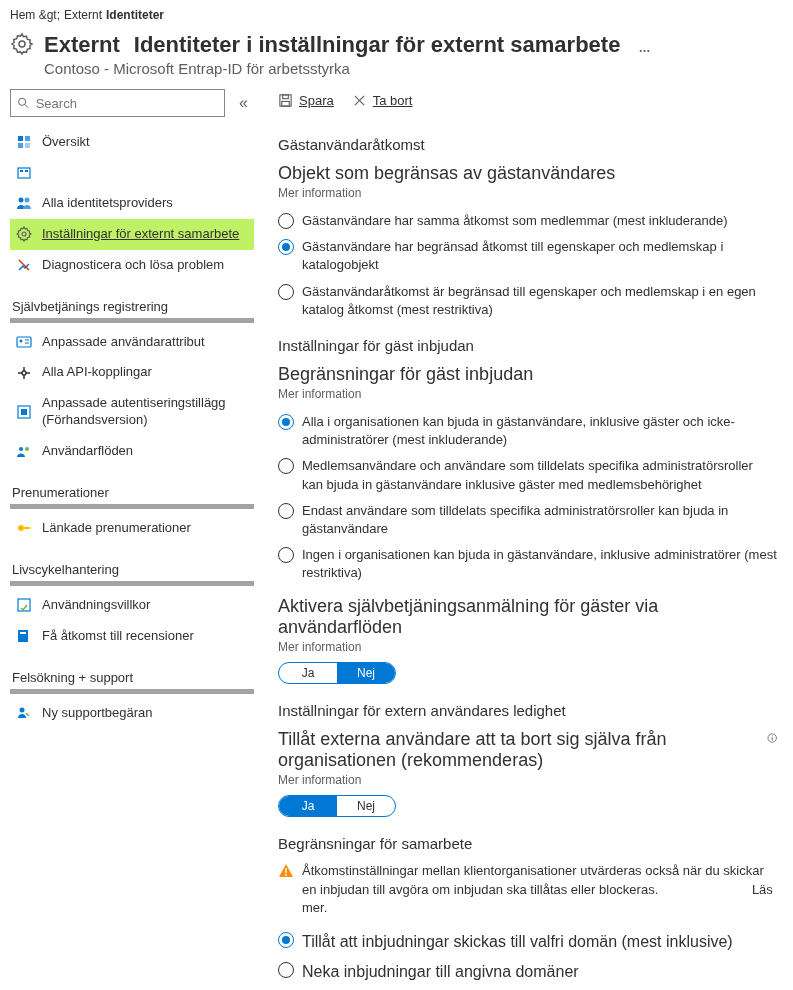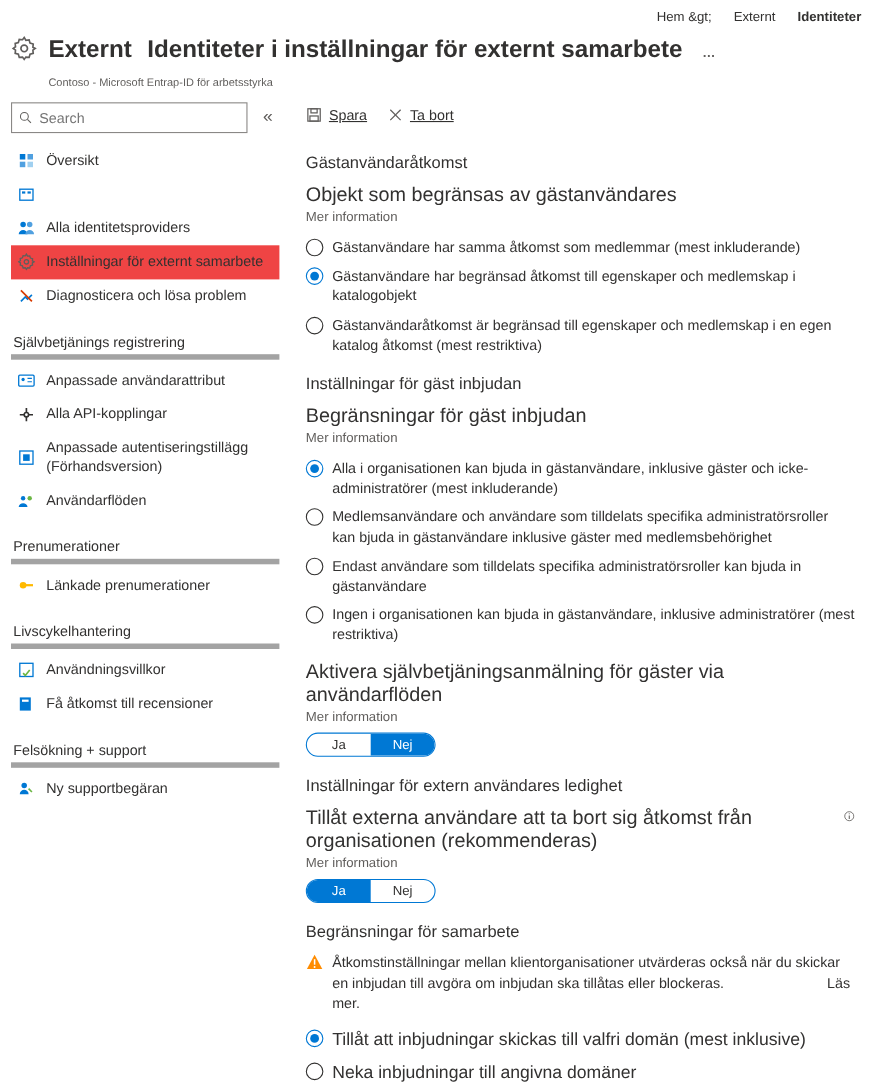--- a/index.html
+++ b/index.html
@@ -5,47 +5,46 @@
 * { box-sizing: border-box; margin: 0; padding: 0; }
 body {
   font-family: "Segoe UI", -apple-system, BlinkMacSystemFont, sans-serif;
   font-size: 13px;
   color: #323130;
   background: #fff;
   width: 793px;
 }
 .breadcrumb {
   display: flex;
-  gap: 20px;
+  gap: 4px;
   padding: 8px 10px 4px 10px;
   font-size: 12px;
-  justify-content: flex-end;
 }
 .breadcrumb span { color: #323130; }
 .breadcrumb .current { font-weight: 700; }
 .header-row {
   display: flex;
   align-items: flex-start;
   gap: 10px;
   padding: 6px 10px 2px 10px;
 }
 .gear-icon-lg svg { width: 24px; height: 24px; }
 .title-block h1 {
   font-size: 22px;
   font-weight: 600;
   color: #323130;
   display: flex;
   gap: 14px;
   align-items: baseline;
 }
 .title-block .title-more { color: #605e5c; font-size: 12px; margin-left: 4px;}
 .subtitle {
-  font-size: 10px;
+  font-size: 15px;
   color: #605e5c;
-  margin-top: 12px;
+  margin-top: 2px;
 }
 .layout {
   display: flex;
   gap: 0;
   padding: 10px 0 0 0;
 }
 .sidebar {
   width: 254px;
   flex-shrink: 0;
   padding: 0 0 0 10px;
@@ -86,21 +85,21 @@
 .nav-item {
   display: flex;
   align-items: center;
   gap: 10px;
   padding: 7px 6px;
   font-size: 13px;
   color: #323130;
   cursor: pointer;
   line-height: 1.3;
 }
-.nav-item.active { background: #ef4444; }
+.nav-item.active { background: #bef264; text-decoration: underline; }
 .nav-icon {
   width: 16px;
   height: 16px;
   flex-shrink: 0;
   display: flex;
   align-items: center;
   justify-content: center;
 }
 .nav-icon svg { width: 16px; height: 16px; }
 .nav-item.wrap span.label { white-space: normal; }
@@ -464,21 +463,21 @@
     <span class="more-link">Mer information</span>
     <div class="toggle-wrap">
       <div class="toggle">
         <div class="toggle-opt">Ja</div>
         <div class="toggle-opt active">Nej</div>
       </div>
     </div>
 
     <div class="section-title">Inställningar för extern användares ledighet</div>
     <div class="info-icon-slot">
-      <div class="section-sub">Tillåt externa användare att ta bort sig åtkomst från organisationen (rekommenderas)</div>
+      <div class="section-sub">Tillåt externa användare att ta bort sig själva från organisationen (rekommenderas)</div>
       <svg viewBox="0 0 16 16">
           <circle cx="8" cy="8" r="6.5" fill="none" stroke="#605e5c" stroke-width="1.2"></circle>
           <line x1="8" y1="7" x2="8" y2="12" stroke="#605e5c" stroke-width="1.5"></line>
           <circle cx="8" cy="4.5" r="0.8" fill="#605e5c"></circle>
         </svg>
     </div>
     <span class="more-link">Mer information</span>
     <div class="toggle-wrap">
       <div class="toggle">
         <div class="toggle-opt active">Ja</div>

